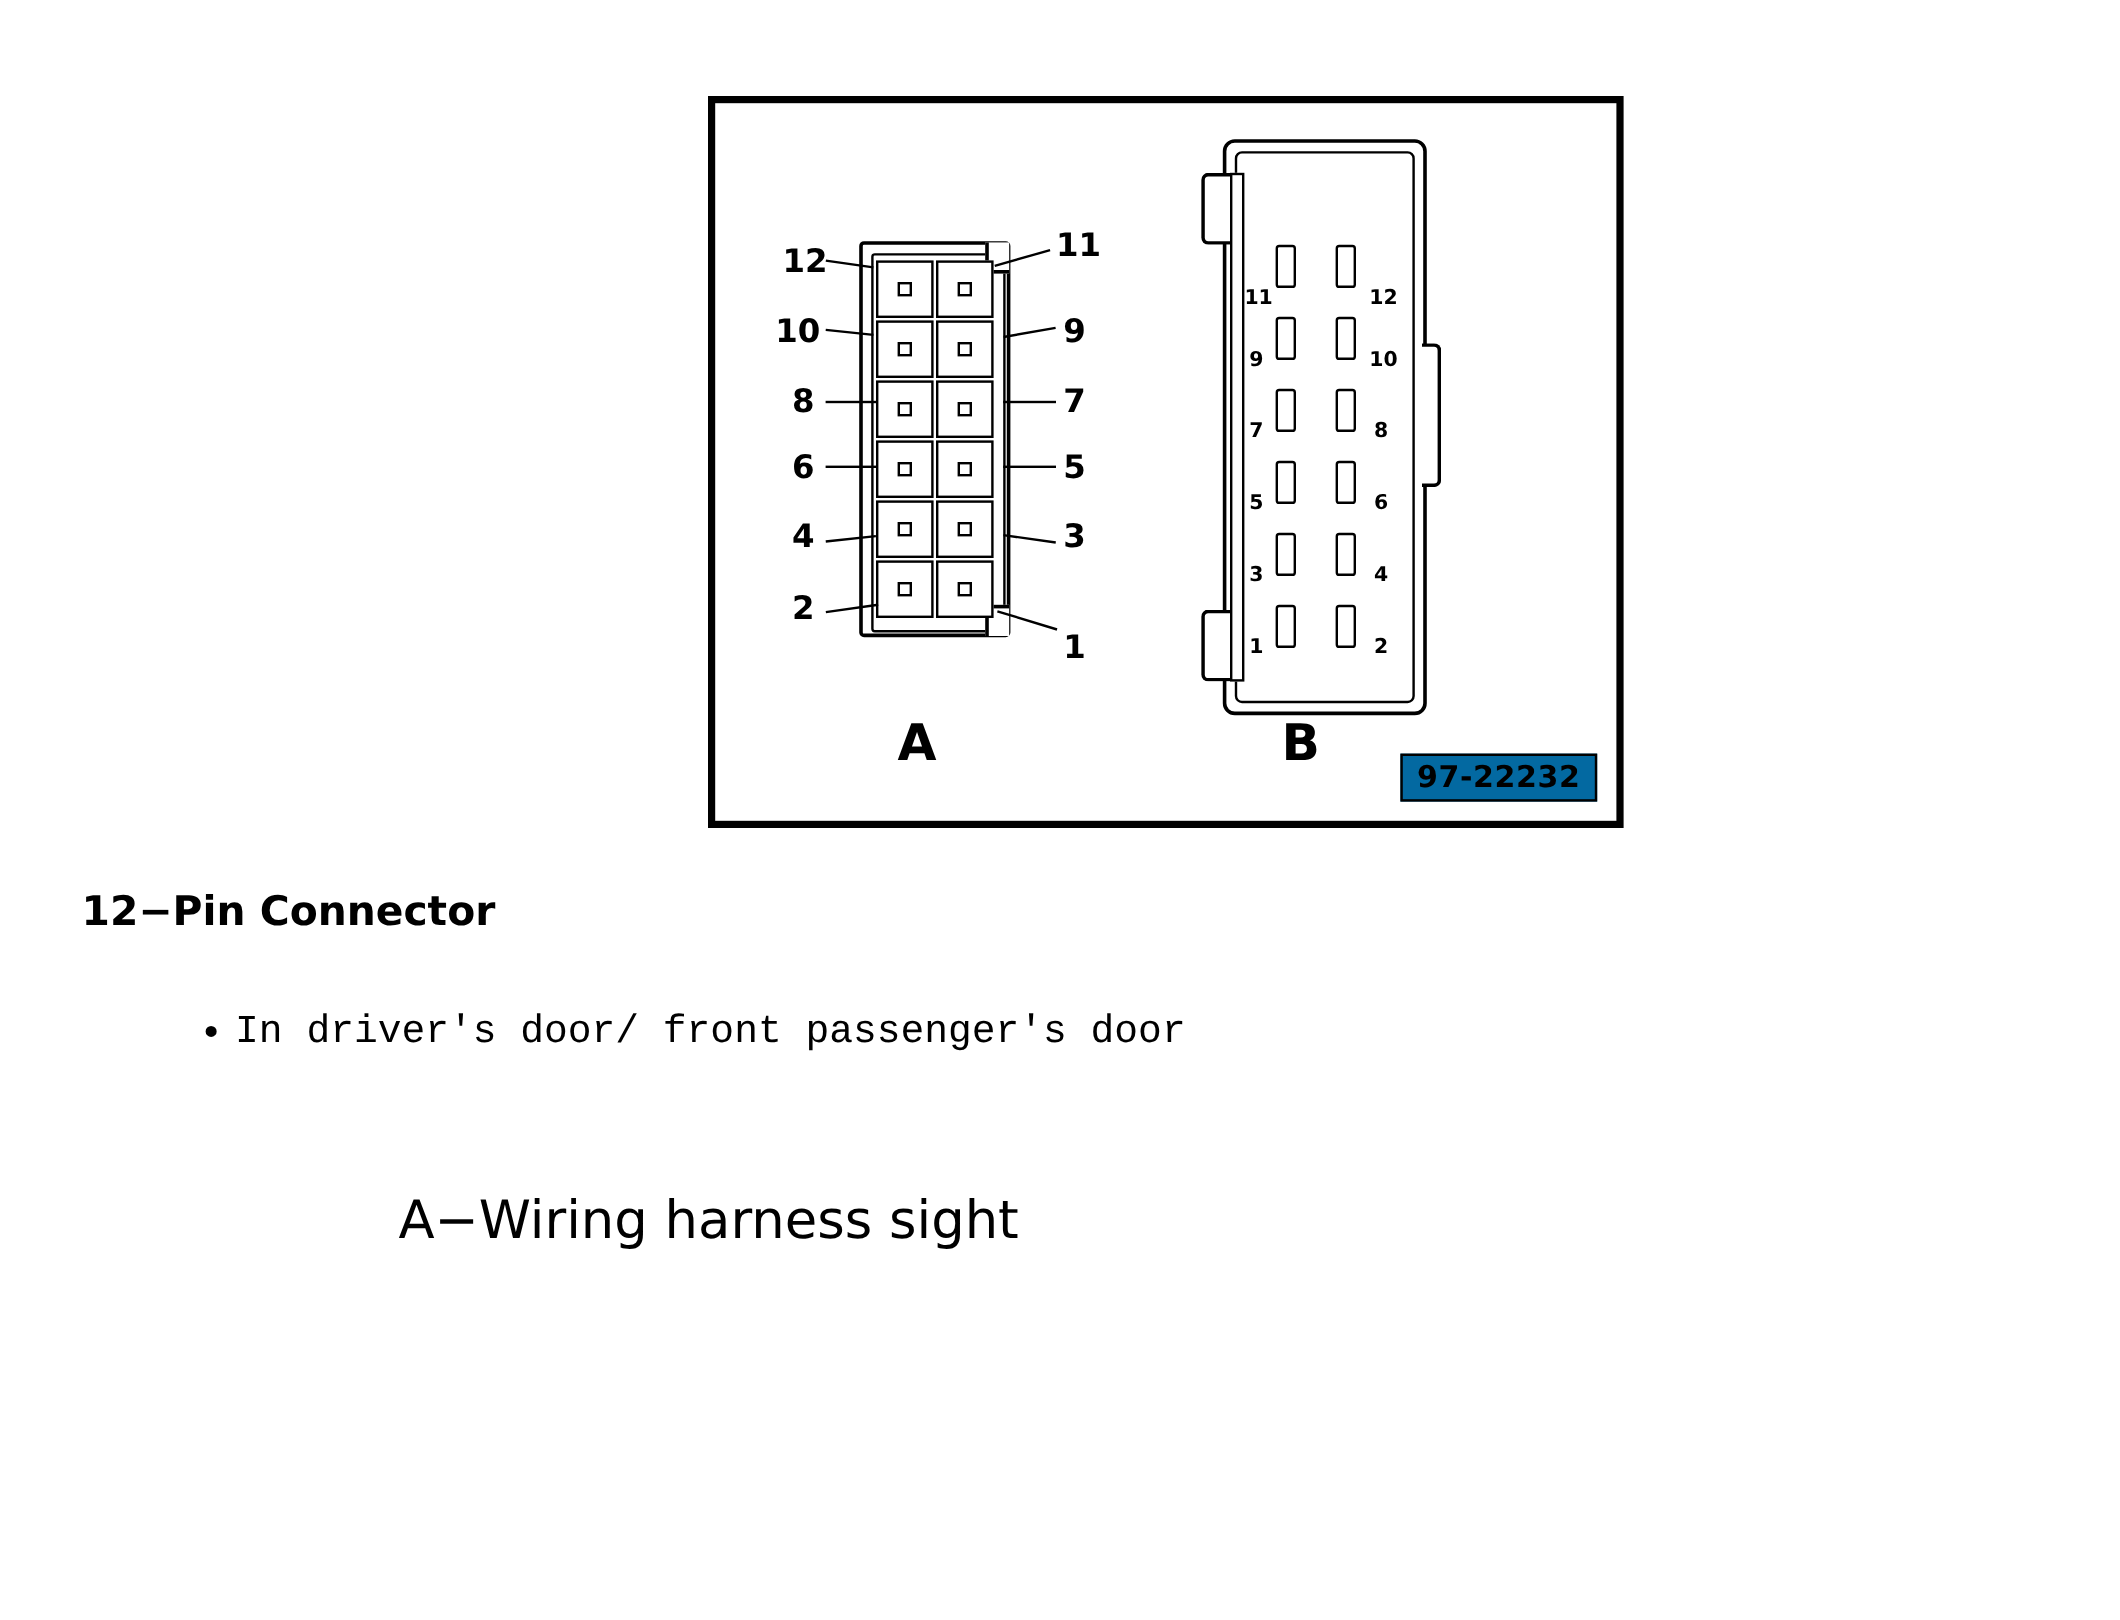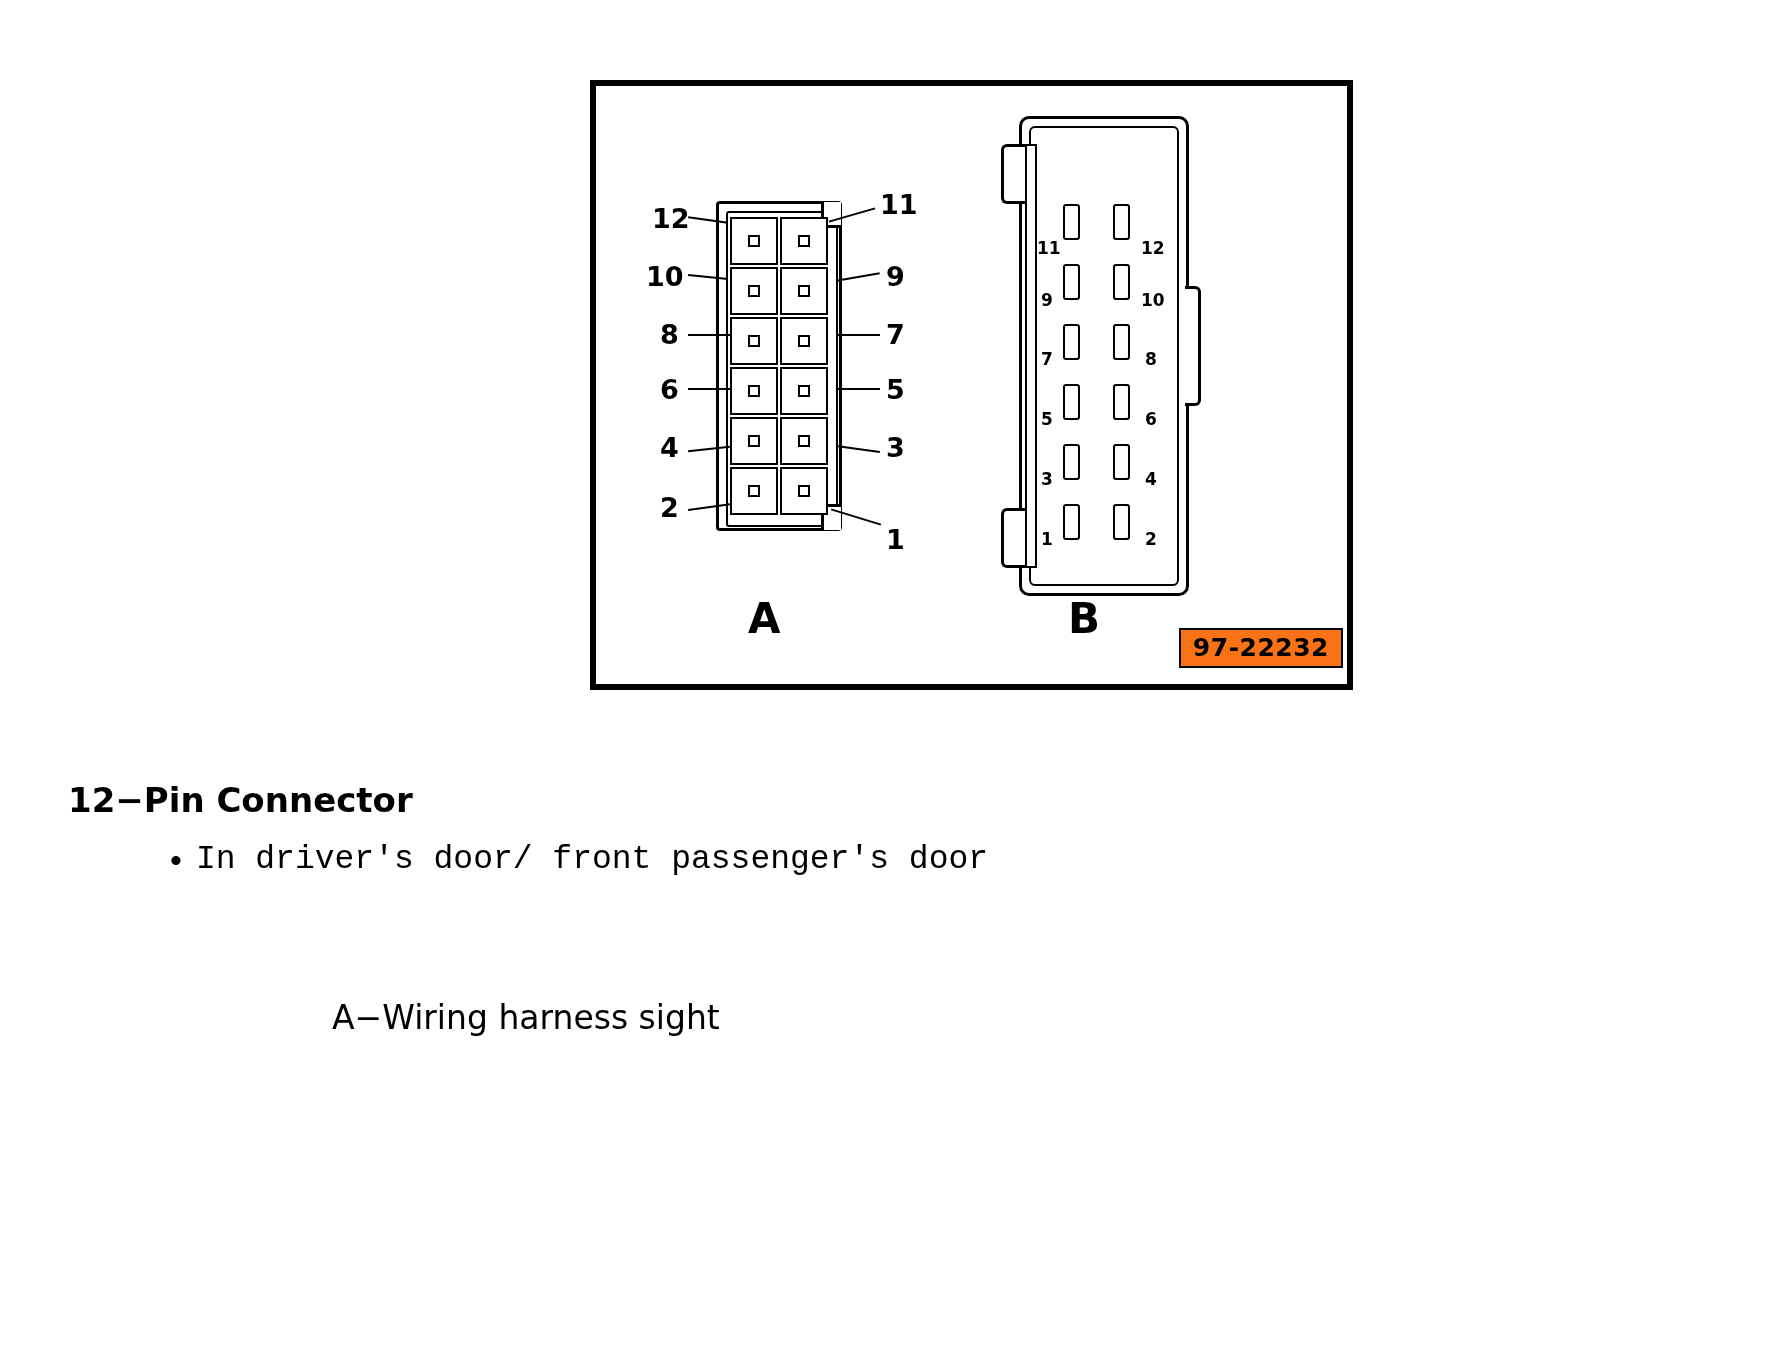--- a/index.html
+++ b/index.html
@@ -207,42 +207,41 @@
     font-family: "DejaVu Sans", sans-serif;
     font-weight: bold;
     font-size: 42px;
     line-height: 42px;
   }
   #caption-a { left: 152px; top: 512px; }
   #caption-b { left: 472px; top: 512px; }
 
   #figure-id {
     position: absolute;
-    right: 4px;
+    right: 16px;
     bottom: 16px;
     border: 2.5px solid #000;
     padding: 5px 12px 6px 12px;
     font-family: "DejaVu Sans", sans-serif;
     font-weight: bold;
     font-size: 25px;
     line-height: 25px;
     letter-spacing: 0.5px;
-    background: #f97316;
+    background: #0369a1;
   }
 
   
   #title {
     position: absolute;
     left: 68px;
     top: 740px;
     font-family: "DejaVu Sans", sans-serif;
     font-weight: bold;
     font-size: 34px;
     line-height: 40px;
-    margin-top: 40px;
   }
   #bullet-row {
     position: absolute;
     left: 170px;
     top: 838px;
     display: flex;
     align-items: flex-start;
     gap: 14px;
   }
   #bullet-dot {
@@ -252,21 +251,21 @@
   #bullet-text {
     font-family: Liberation Mono, monospace;
     font-size: 33px;
     line-height: 44px;
   }
   #legend {
     position: absolute;
     left: 332px;
     top: 995px;
     font-family: "DejaVu Sans", sans-serif;
-    font-size: 33px;
+    font-size: 44px;
     line-height: 46px;
   }
 </style>
 </head>
 <body>
 
 <div id="figure-frame">
 
   <div id="connector-a">
     <div class="shell">

